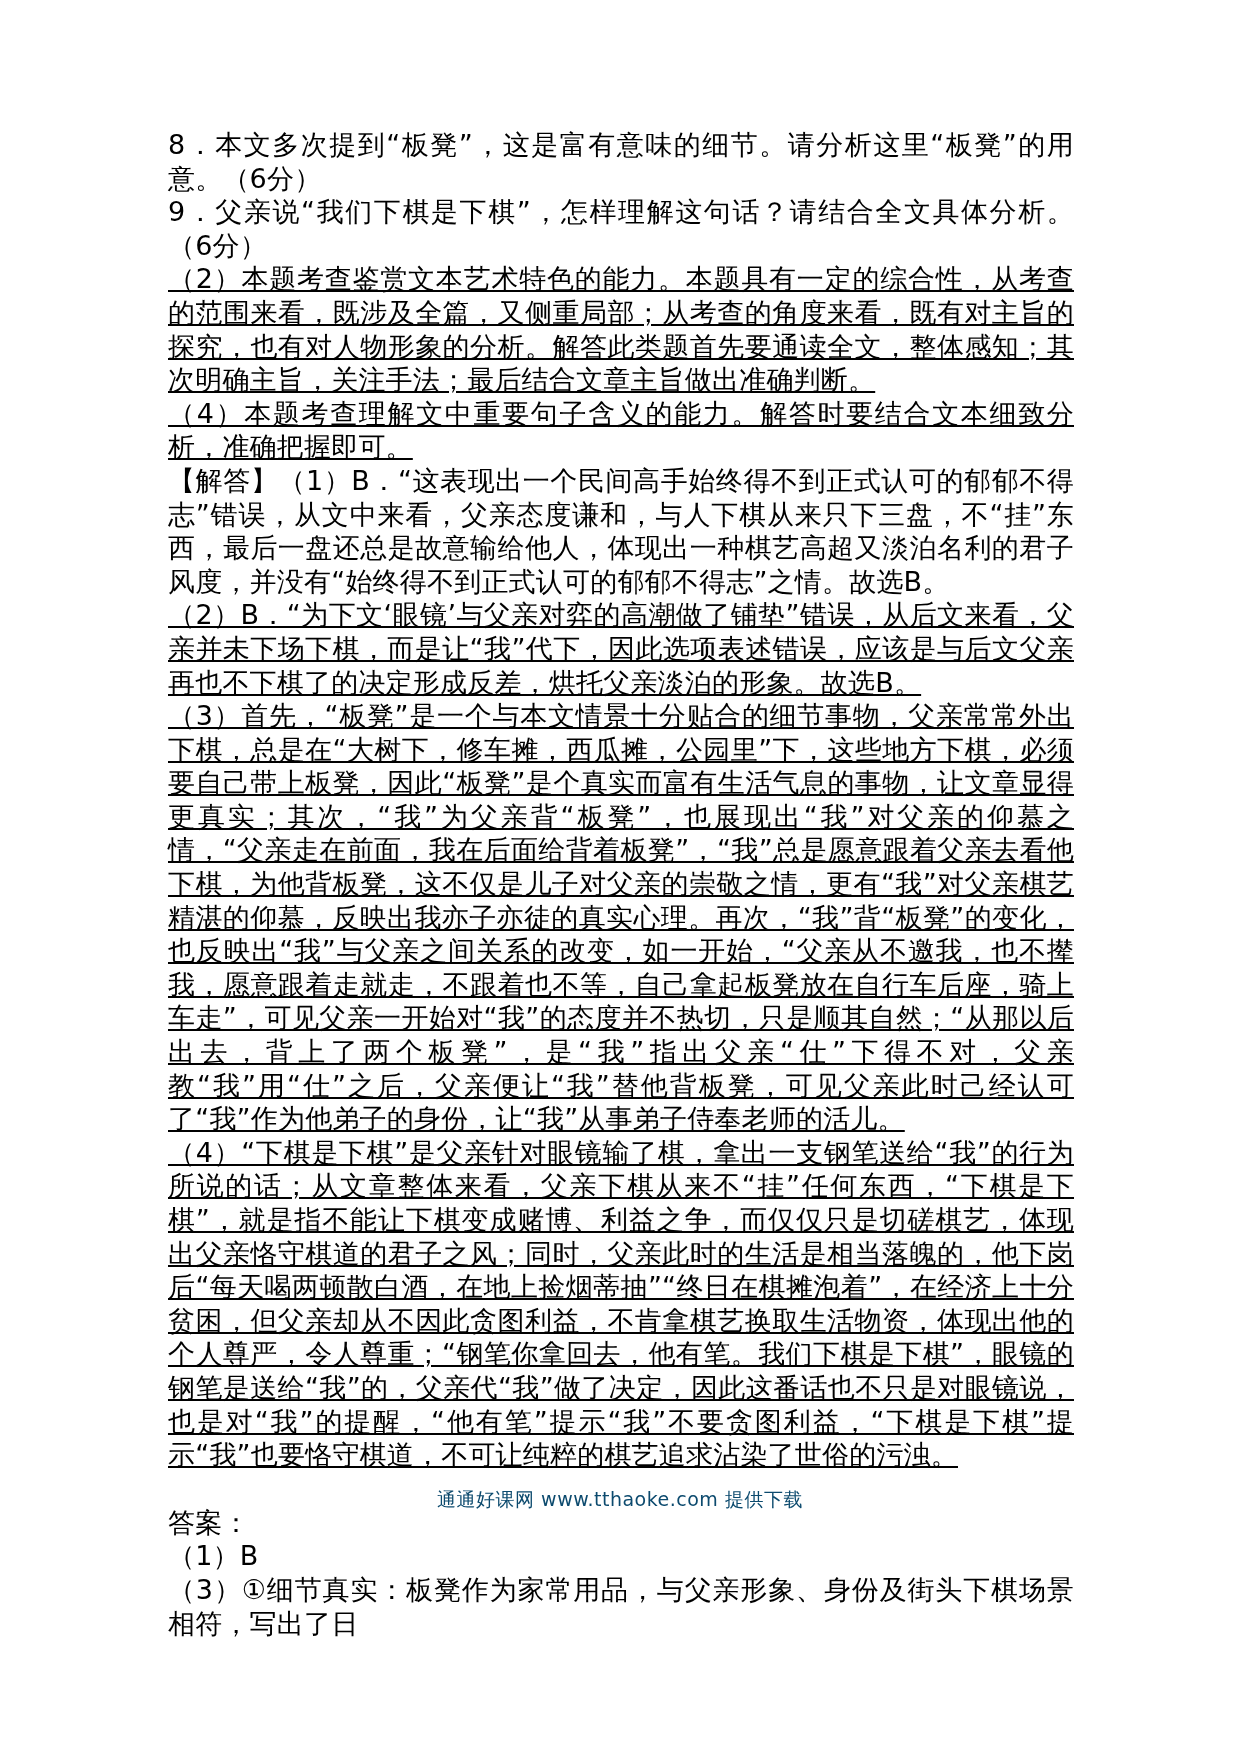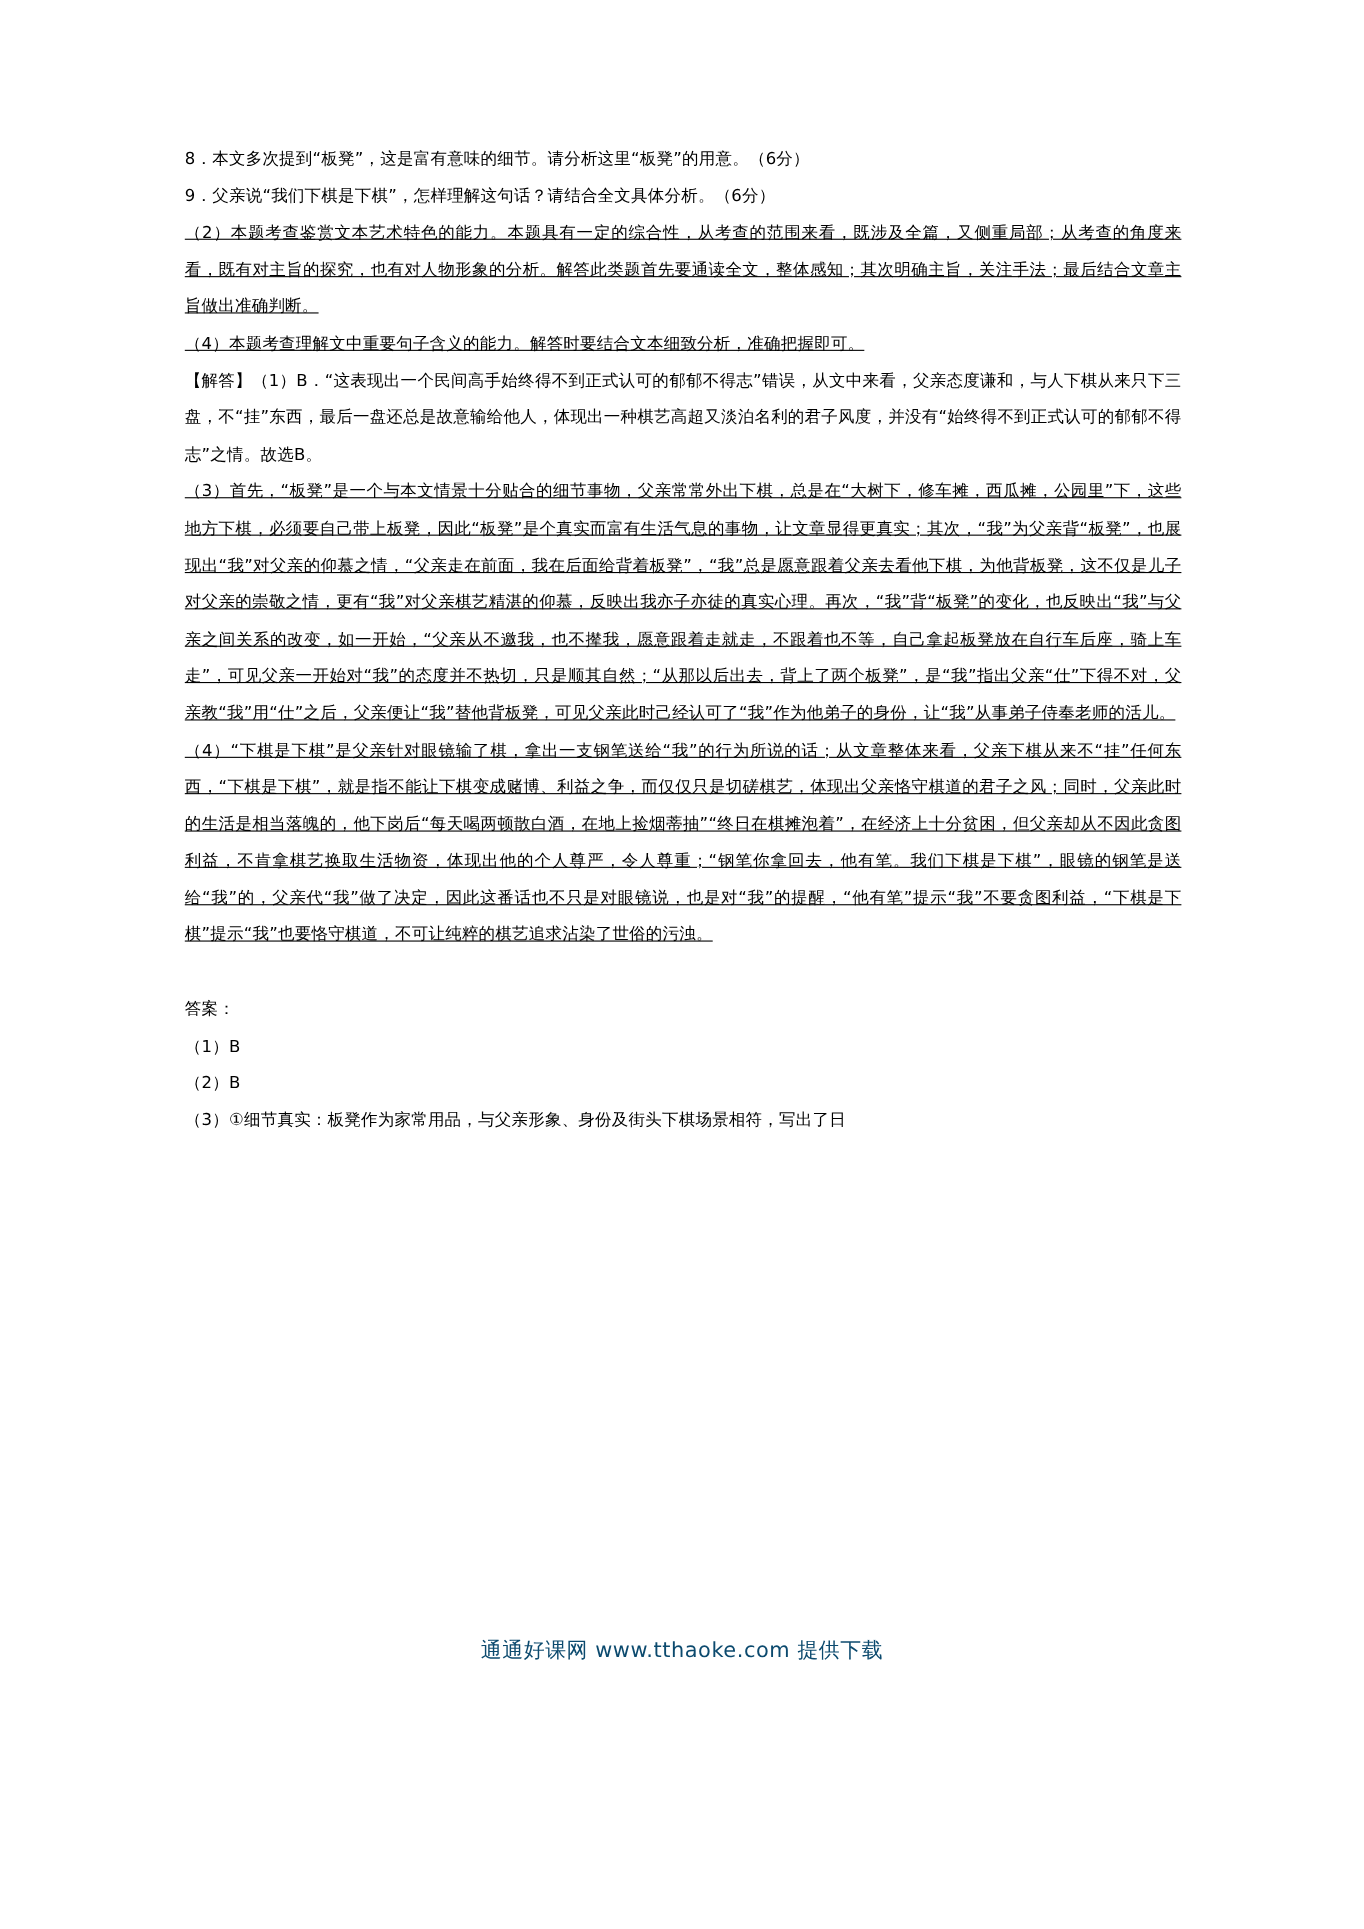--- a/index.html
+++ b/index.html
@@ -17,21 +17,21 @@
     color: #000000;
     box-sizing: border-box;
   }
   .content {
     position: absolute;
     left: 168px;
     top: 128px;
     width: 906px;
   }
   .para {
-    font-size: 15px;
+    font-size: 27px;
     line-height: 33.6px;
     letter-spacing: 0.2px;
     text-align: justify;
     text-justify: inter-ideograph;
     margin: 0 0 0 0;
     word-break: break-all;
   }
   .indent1 {
     text-indent: 0;
     text-decoration: underline;
@@ -53,22 +53,22 @@
 </head>
 <body>
 
 <div class="page">
   <div class="content">
     <p class="para">8．本文多次提到“板凳”，这是富有意味的细节。请分析这里“板凳”的用意。（6分）</p>
     <p class="para">9．父亲说“我们下棋是下棋”，怎样理解这句话？请结合全文具体分析。（6分）</p>
     <p class="para indent1">（2）本题考查鉴赏文本艺术特色的能力。本题具有一定的综合性，从考查的范围来看，既涉及全篇，又侧重局部；从考查的角度来看，既有对主旨的探究，也有对人物形象的分析。解答此类题首先要通读全文，整体感知；其次明确主旨，关注手法；最后结合文章主旨做出准确判断。</p>
     <p class="para indent1">（4）本题考查理解文中重要句子含义的能力。解答时要结合文本细致分析，准确把握即可。</p>
     <p class="para">【解答】（1）B．“这表现出一个民间高手始终得不到正式认可的郁郁不得志”错误，从文中来看，父亲态度谦和，与人下棋从来只下三盘，不“挂”东西，最后一盘还总是故意输给他人，体现出一种棋艺高超又淡泊名利的君子风度，并没有“始终得不到正式认可的郁郁不得志”之情。故选B。</p>
+    <p class="para indent1">（2）B．“为下文‘眼镜’与父亲对弈的高潮做了铺垫”错误，从后文来看，父亲并未下场下棋，而是让“我”代下，因此选项表述错误，应该是与后文父亲再也不下棋了的决定形成反差，烘托父亲淡泊的形象。故选B。</p>
     <p class="para indent1">（3）首先，“板凳”是一个与本文情景十分贴合的细节事物，父亲常常外出下棋，总是在“大树下，修车摊，西瓜摊，公园里”下，这些地方下棋，必须要自己带上板凳，因此“板凳”是个真实而富有生活气息的事物，让文章显得更真实；其次，“我”为父亲背“板凳”，也展现出“我”对父亲的仰慕之情，“父亲走在前面，我在后面给背着板凳”，“我”总是愿意跟着父亲去看他下棋，为他背板凳，这不仅是儿子对父亲的崇敬之情，更有“我”对父亲棋艺精湛的仰慕，反映出我亦子亦徒的真实心理。再次，“我”背“板凳”的变化，也反映出“我”与父亲之间关系的改变，如一开始，“父亲从不邀我，也不撵我，愿意跟着走就走，不跟着也不等，自己拿起板凳放在自行车后座，骑上车走”，可见父亲一开始对“我”的态度并不热切，只是顺其自然；“从那以后出去，背上了两个板凳”，是“我”指出父亲“仕”下得不对，父亲教“我”用“仕”之后，父亲便让“我”替他背板凳，可见父亲此时己经认可了“我”作为他弟子的身份，让“我”从事弟子侍奉老师的活儿。</p>
     <p class="para indent1">（4）“下棋是下棋”是父亲针对眼镜输了棋，拿出一支钢笔送给“我”的行为所说的话；从文章整体来看，父亲下棋从来不“挂”任何东西，“下棋是下棋”，就是指不能让下棋变成赌博、利益之争，而仅仅只是切磋棋艺，体现出父亲恪守棋道的君子之风；同时，父亲此时的生活是相当落魄的，他下岗后“每天喝两顿散白酒，在地上捡烟蒂抽”“终日在棋摊泡着”，在经济上十分贫困，但父亲却从不因此贪图利益，不肯拿棋艺换取生活物资，体现出他的个人尊严，令人尊重；“钢笔你拿回去，他有笔。我们下棋是下棋”，眼镜的钢笔是送给“我”的，父亲代“我”做了决定，因此这番话也不只是对眼镜说，也是对“我”的提醒，“他有笔”提示“我”不要贪图利益，“下棋是下棋”提示“我”也要恪守棋道，不可让纯粹的棋艺追求沾染了世俗的污浊。</p>
     <div class="spacer"></div>
     <p class="para">答案：</p>
     <p class="para">（1）B</p>
-    <p class="para">（2）B</p>
     <p class="para">（3）①细节真实：板凳作为家常用品，与父亲形象、身份及街头下棋场景相符，写出了日</p>
   </div>
   <div class="footer">通通好课网 www.tthaoke.com 提供下载</div>
 </div>
 
 </body></html>

